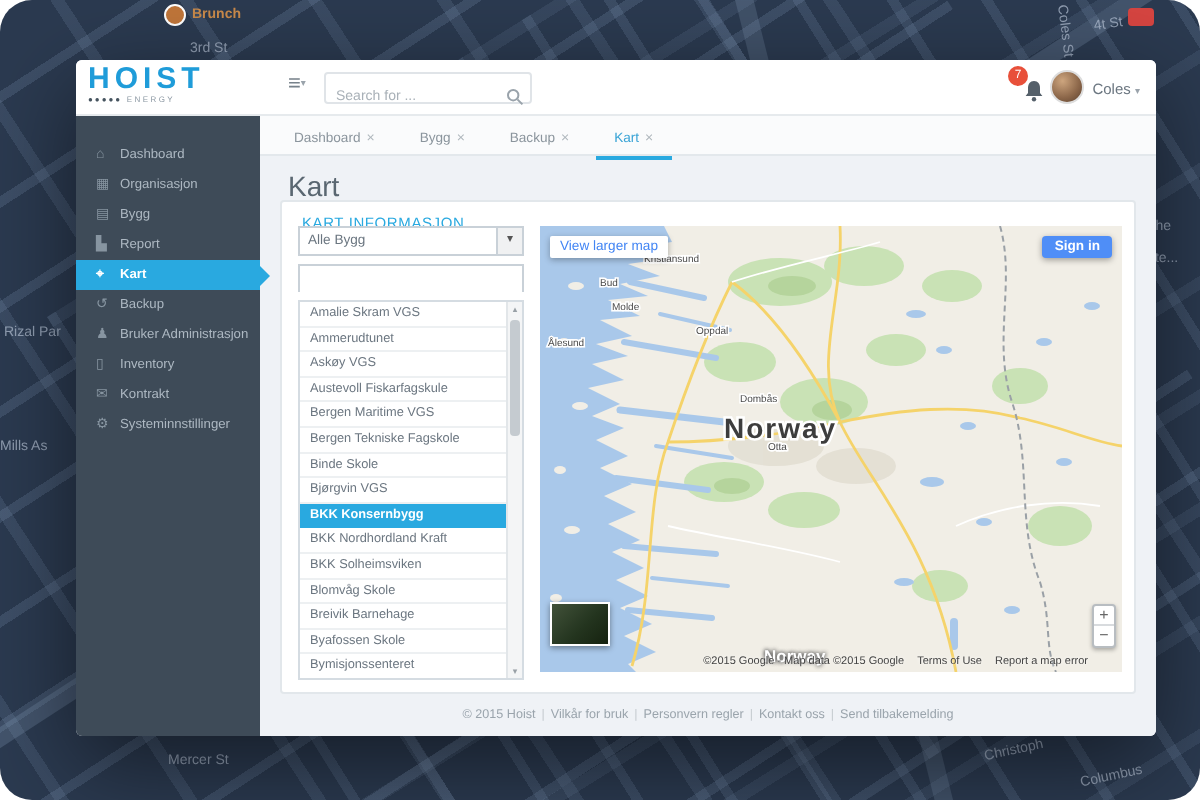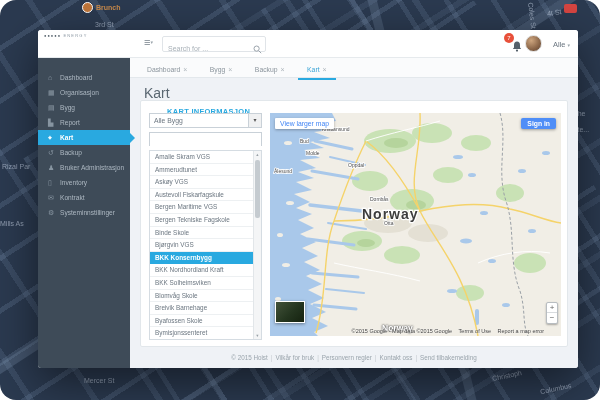--- a/index.html
+++ b/index.html
@@ -54,21 +54,21 @@
 
   
   .content { position:absolute; left:92px; top:28px; right:0; bottom:0; background:#EFF2F6; }
   .tabbar { position:absolute; top:0; left:0; right:0; height:20px; background:#FAFBFC; border-bottom:1px solid #E3E8EC; padding-left:8px; }
   .tab { display:inline-block; height:20px; line-height:20px; padding:0 9px; font-size:6.8px; color:#8B959D; cursor:pointer; }
   .tab .close { font-size:7px; color:#AEB6BC; margin-left:3px; }
   .tab.active { color:#3AA4D6; border-bottom:2px solid #29A9E0; }
   .page-title { position:absolute; top:27px; left:14px; font-size:14px; font-weight:300; color:#5A6771; }
 
   .panel { position:absolute; left:10px; top:42px; width:428px; height:247px; background:#fff; border:1px solid #E2E7EB; border-radius:2px; }
-  .panel-title { position:absolute; top:6px; left:10px; font-size:7.5px; font-weight:bold; color:#29A9E0; letter-spacing:.3px;margin-left:16px; }
+  .panel-title { position:absolute; top:6px; left:10px; font-size:7.5px; font-weight:normal; color:#29A9E0; letter-spacing:.3px; }
 
   .select-box { position:absolute; left:8px; top:12px; width:113px; height:15px; border:1px solid #C9D1D8; background:#fff; cursor:pointer; }
   .select-text { font-size:6.8px; color:#6B7680; line-height:13px; padding-left:4px; }
   .select-btn { position:absolute; right:0; top:0; width:13px; height:13px; background:#F0F1F2; border-left:1px solid #C9D1D8; text-align:center; font-size:6px; color:#555; line-height:13px; }
 
   .filter-field { position:absolute; left:8px; top:31px; width:113px; height:14px; border:1px solid #C9D1D8; background:#fff; }
   .filter-field input { width:100%; height:100%; border:none; outline:none; font-size:6.8px; padding:0 4px; color:#555; font-family:"Liberation Sans", sans-serif; }
 
   .list { position:absolute; left:8px; top:49px; width:113px; height:190px; border:1px solid #D5DCE2; background:#fff; overflow:hidden; }
   .row { height:12.6px; line-height:12.2px; font-size:6.4px; color:#6B7680; padding-left:5px; padding-right:9px;
@@ -117,20 +117,21 @@
   <span class="bgl" style="left:84px; top:377px;">Mercer St</span>
   <span class="bgl" style="left:492px; top:372px; transform:rotate(-12deg);">Christoph</span>
   <span class="bgl" style="left:540px; top:385px; transform:rotate(-12deg);">Columbus</span>
   <span class="bgl" style="left:568px; top:110px;">of the</span>
   <span class="bgl" style="left:572px; top:126px;">late...</span>
 
   <div class="app">
 
     <div class="header">
       <div class="logo">
+        <div class="logo-text">HOIST</div>
         <div class="logo-sub">
           <span class="dots">●●●●●</span>
           <span>ENERGY</span>
         </div>
       </div>
       <div class="hamburger">
         <span>≡</span><span class="caret">▾</span>
       </div>
       <div class="search-box">
         <input type="text" placeholder="Search for ..." style="">
@@ -143,21 +144,21 @@
       </div>
       <div class="badge">7</div>
       <div class="bell">
         <svg width="10" height="11" viewBox="0 0 10 11">
             <path d="M5 0.5 C3 0.5 2 2 2 4 L2 6.5 L0.8 8 L9.2 8 L8 6.5 L8 4 C8 2 7 0.5 5 0.5 Z" fill="#55606A"></path>
             <circle cx="5" cy="9.6" r="1.1" fill="#55606A"></circle>
           </svg>
       </div>
       <div class="avatar"></div>
       <div class="user">
-        <span>Alle</span>
+        <span>Coles</span>
         <span class="caret">▾</span>
       </div>
     </div>
 
     <div class="sidebar">
       <div class="side-item">
         <span class="icon">⌂</span><span>Dashboard</span>
       </div>
       <div class="side-item">
         <span class="icon">▦</span><span>Organisasjon</span>

